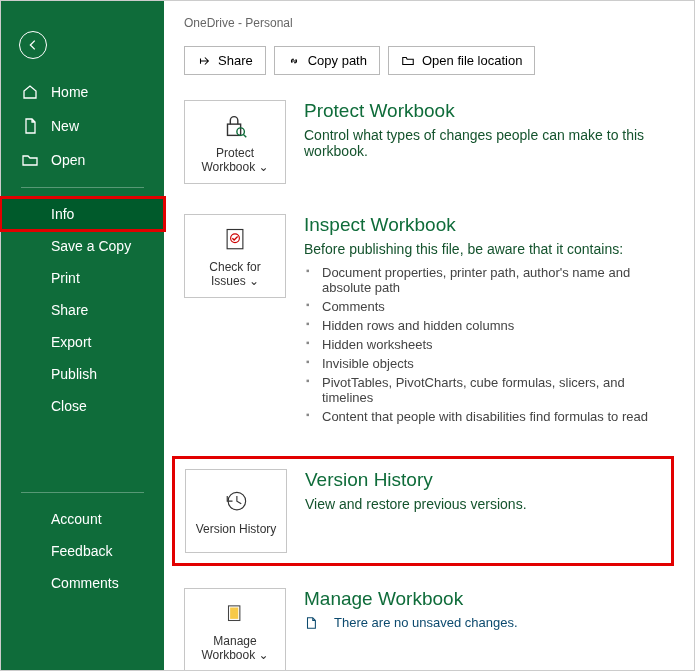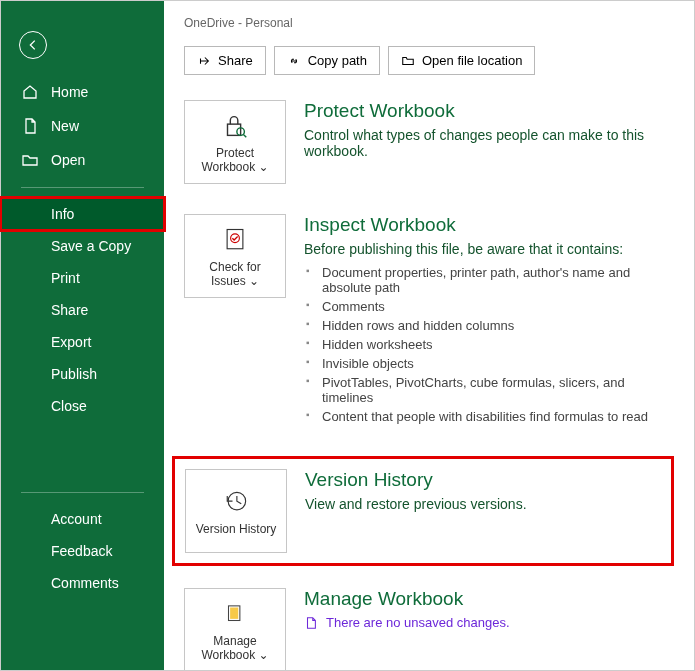--- a/index.html
+++ b/index.html
@@ -31,21 +31,21 @@
   .section-body { flex: 1; }
   .section-title { font-size: 19px; font-weight: 400; color: #0f6c3a; margin-bottom: 5px; }
   .section-desc { font-size: 14px; color: #14532d; margin-bottom: 6px; }
   .bullet-list { list-style: none; padding-left: 18px; }
   .bullet-list li { font-size: 13px; color: #444; padding: 2px 0; position: relative; }
   .bullet-list li::before { content: "▪"; position: absolute; left: -16px; color: #888; font-size: 10px; }
   
   .red-box { border: 3px solid #e20000; padding: 10px; margin-left: -12px; margin-bottom: 22px; }
   .red-box .section { margin-bottom: 0; }
 
-  .manage-row { display: flex; align-items: center; gap: 8px; font-size: 13px; color: #6d28d9; }
+  .manage-row { display: flex; align-items: center; gap: 16px; font-size: 13px; color: #0c4a6e; }
   
   svg { stroke: currentColor; fill: none; }
 </style>
 </head>
 <body>
 
 <div class="app">
 
   <div class="sidebar">
     <div class="back-btn">

